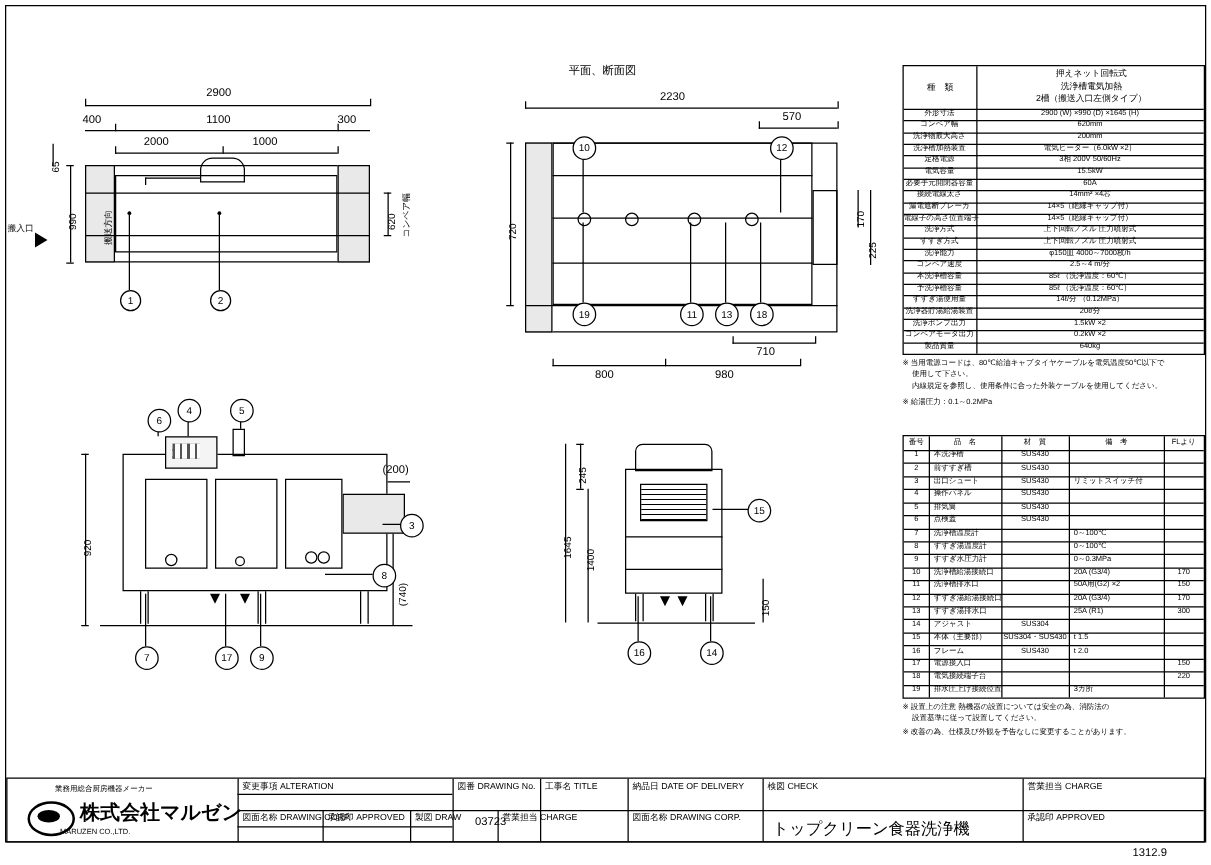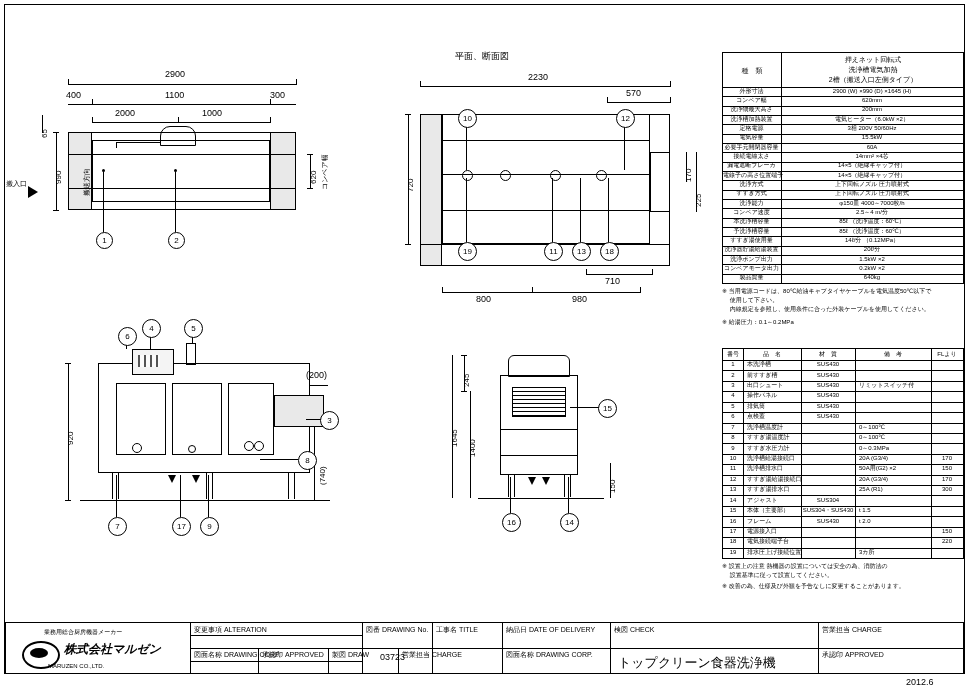--- a/index.html
+++ b/index.html
@@ -8,21 +8,21 @@
   .abs{position:absolute;}
   .ln{position:absolute;background:#000;}
   .h{height:1px;}
   .v{width:1px;}
   .box{position:absolute;border:1px solid #000;box-sizing:border-box;}
   .t{position:absolute;font-size:8px;line-height:1.05;white-space:nowrap;}
   .t7{font-size:7px;}
   .t6{font-size:6px;}
   .t9{font-size:9px;}
   .t10{font-size:10px;}
-  .t12{font-size:12px;font-style:italic;}
+  .t12{font-size:16px;}
   .t13{font-size:13px;}
   .ctr{text-align:center;}
   .bal{position:absolute;width:15px;height:15px;border:1px solid #000;border-radius:50%;font-size:8px;line-height:15px;text-align:center;background:#fff;}
   .bal2{position:absolute;width:17px;height:17px;border:1px solid #000;border-radius:50%;font-size:8px;line-height:17px;text-align:center;background:#fff;}
   .dim{position:absolute;height:1px;background:#000;}
   .dimv{position:absolute;width:1px;background:#000;}
   .tick{position:absolute;width:1px;height:6px;background:#000;}
   .tickh{position:absolute;height:1px;width:6px;background:#000;}
   .vrot{position:absolute;transform:rotate(-90deg);transform-origin:0 0;font-size:8px;white-space:nowrap;}
   .fillgrey{background:#e9e9e9;}
@@ -508,15 +508,15 @@
     <div class="t t7" style="left:256px;top:28px;">承認印 APPROVED</div>
     <div class="t t7" style="left:326px;top:28px;">製図 DRAW</div>
     <div class="t t7" style="left:396px;top:28px;">営業担当 CHARGE</div>
 
     <div class="t t7" style="left:500px;top:28px;">図面名称 DRAWING CORP.</div>
     <div class="t t13" style="left:612px;top:33px;">トップクリーン食器洗浄機</div>
 
     <div class="t t7" style="left:816px;top:28px;">承認印 APPROVED</div>
   </div>
 
-  <div class="t t9" style="left:906px;top:678px;">2012.6</div>
+  <div class="t t9" style="left:906px;top:678px;">1312.9</div>
 
 </div>
 
 </body></html>

